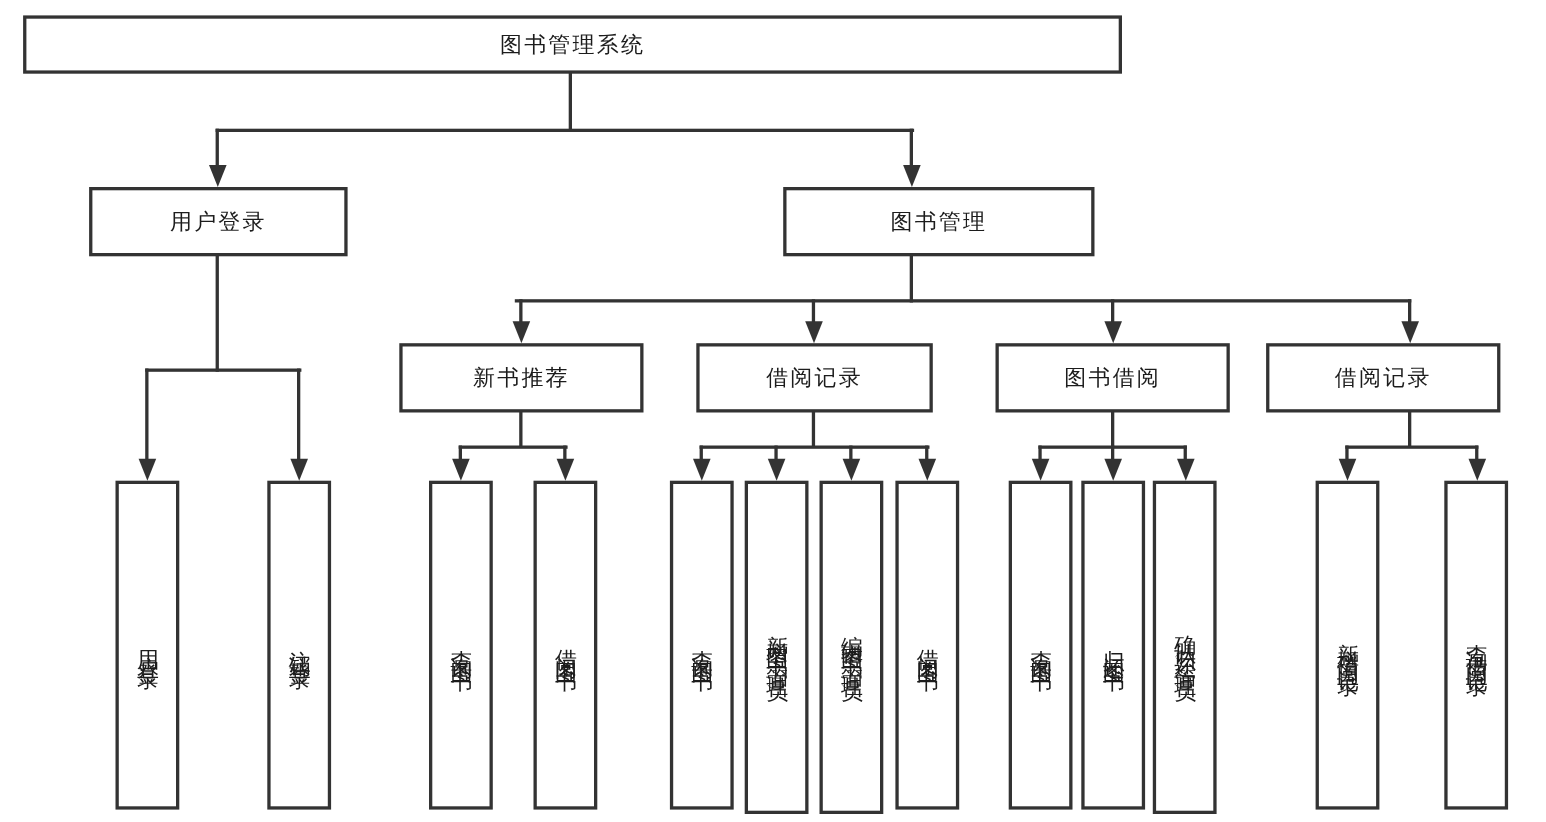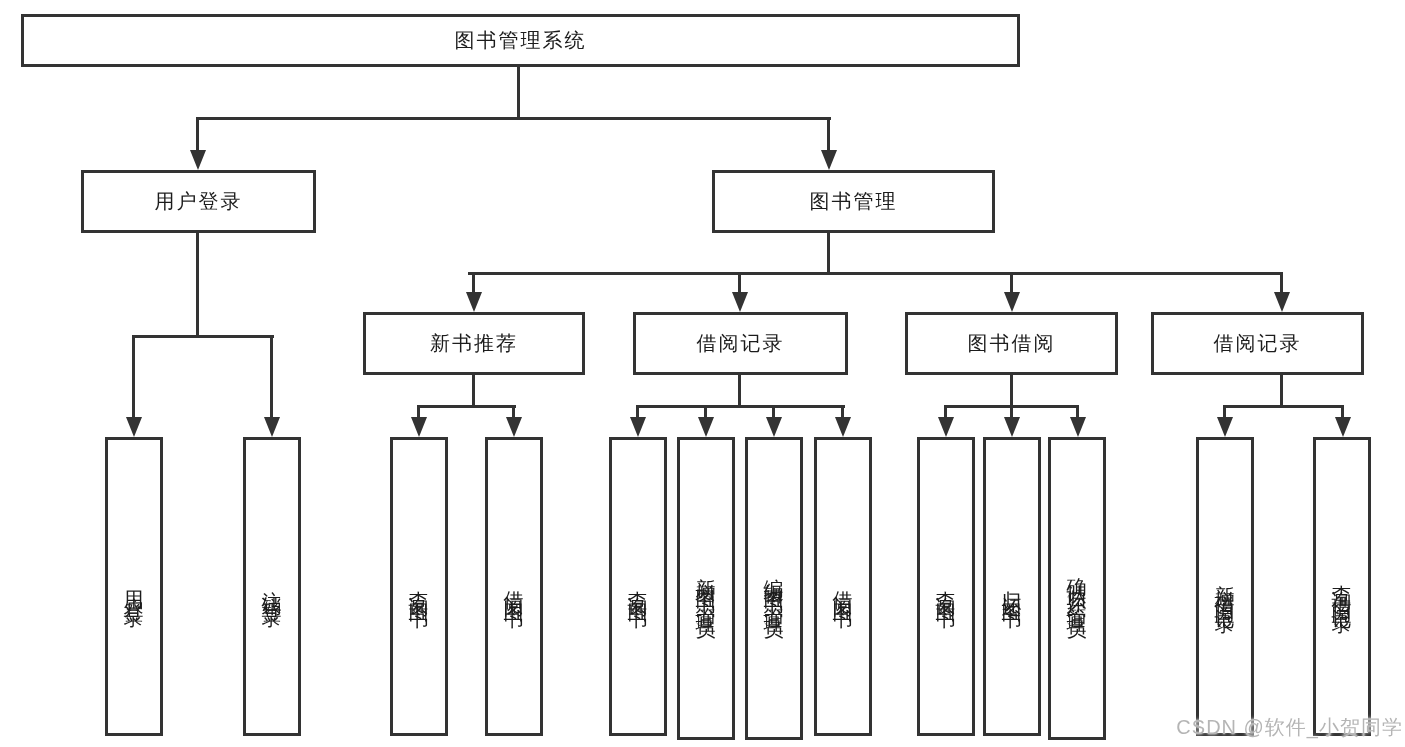--- a/index.html
+++ b/index.html
@@ -136,15 +136,14 @@
   <div class="hline" style="left:944px; top:405px; width:135px;"></div>
   <div class="arrow" style="left:944px; top:405px; height:13px;"></div>
   <div class="arrow" style="left:1010px; top:405px; height:13px;"></div>
   <div class="arrow" style="left:1076px; top:405px; height:13px;"></div>
 
   <div class="vline" style="left:1280px; top:374px; height:33px;"></div>
   <div class="hline" style="left:1223px; top:405px; width:121px;"></div>
   <div class="arrow" style="left:1223px; top:405px; height:13px;"></div>
   <div class="arrow" style="left:1341px; top:405px; height:13px;"></div>
 
-  <div class="watermark">CSDN @软件_小贺同学</div>
 
 </div>
 
 </body></html>

